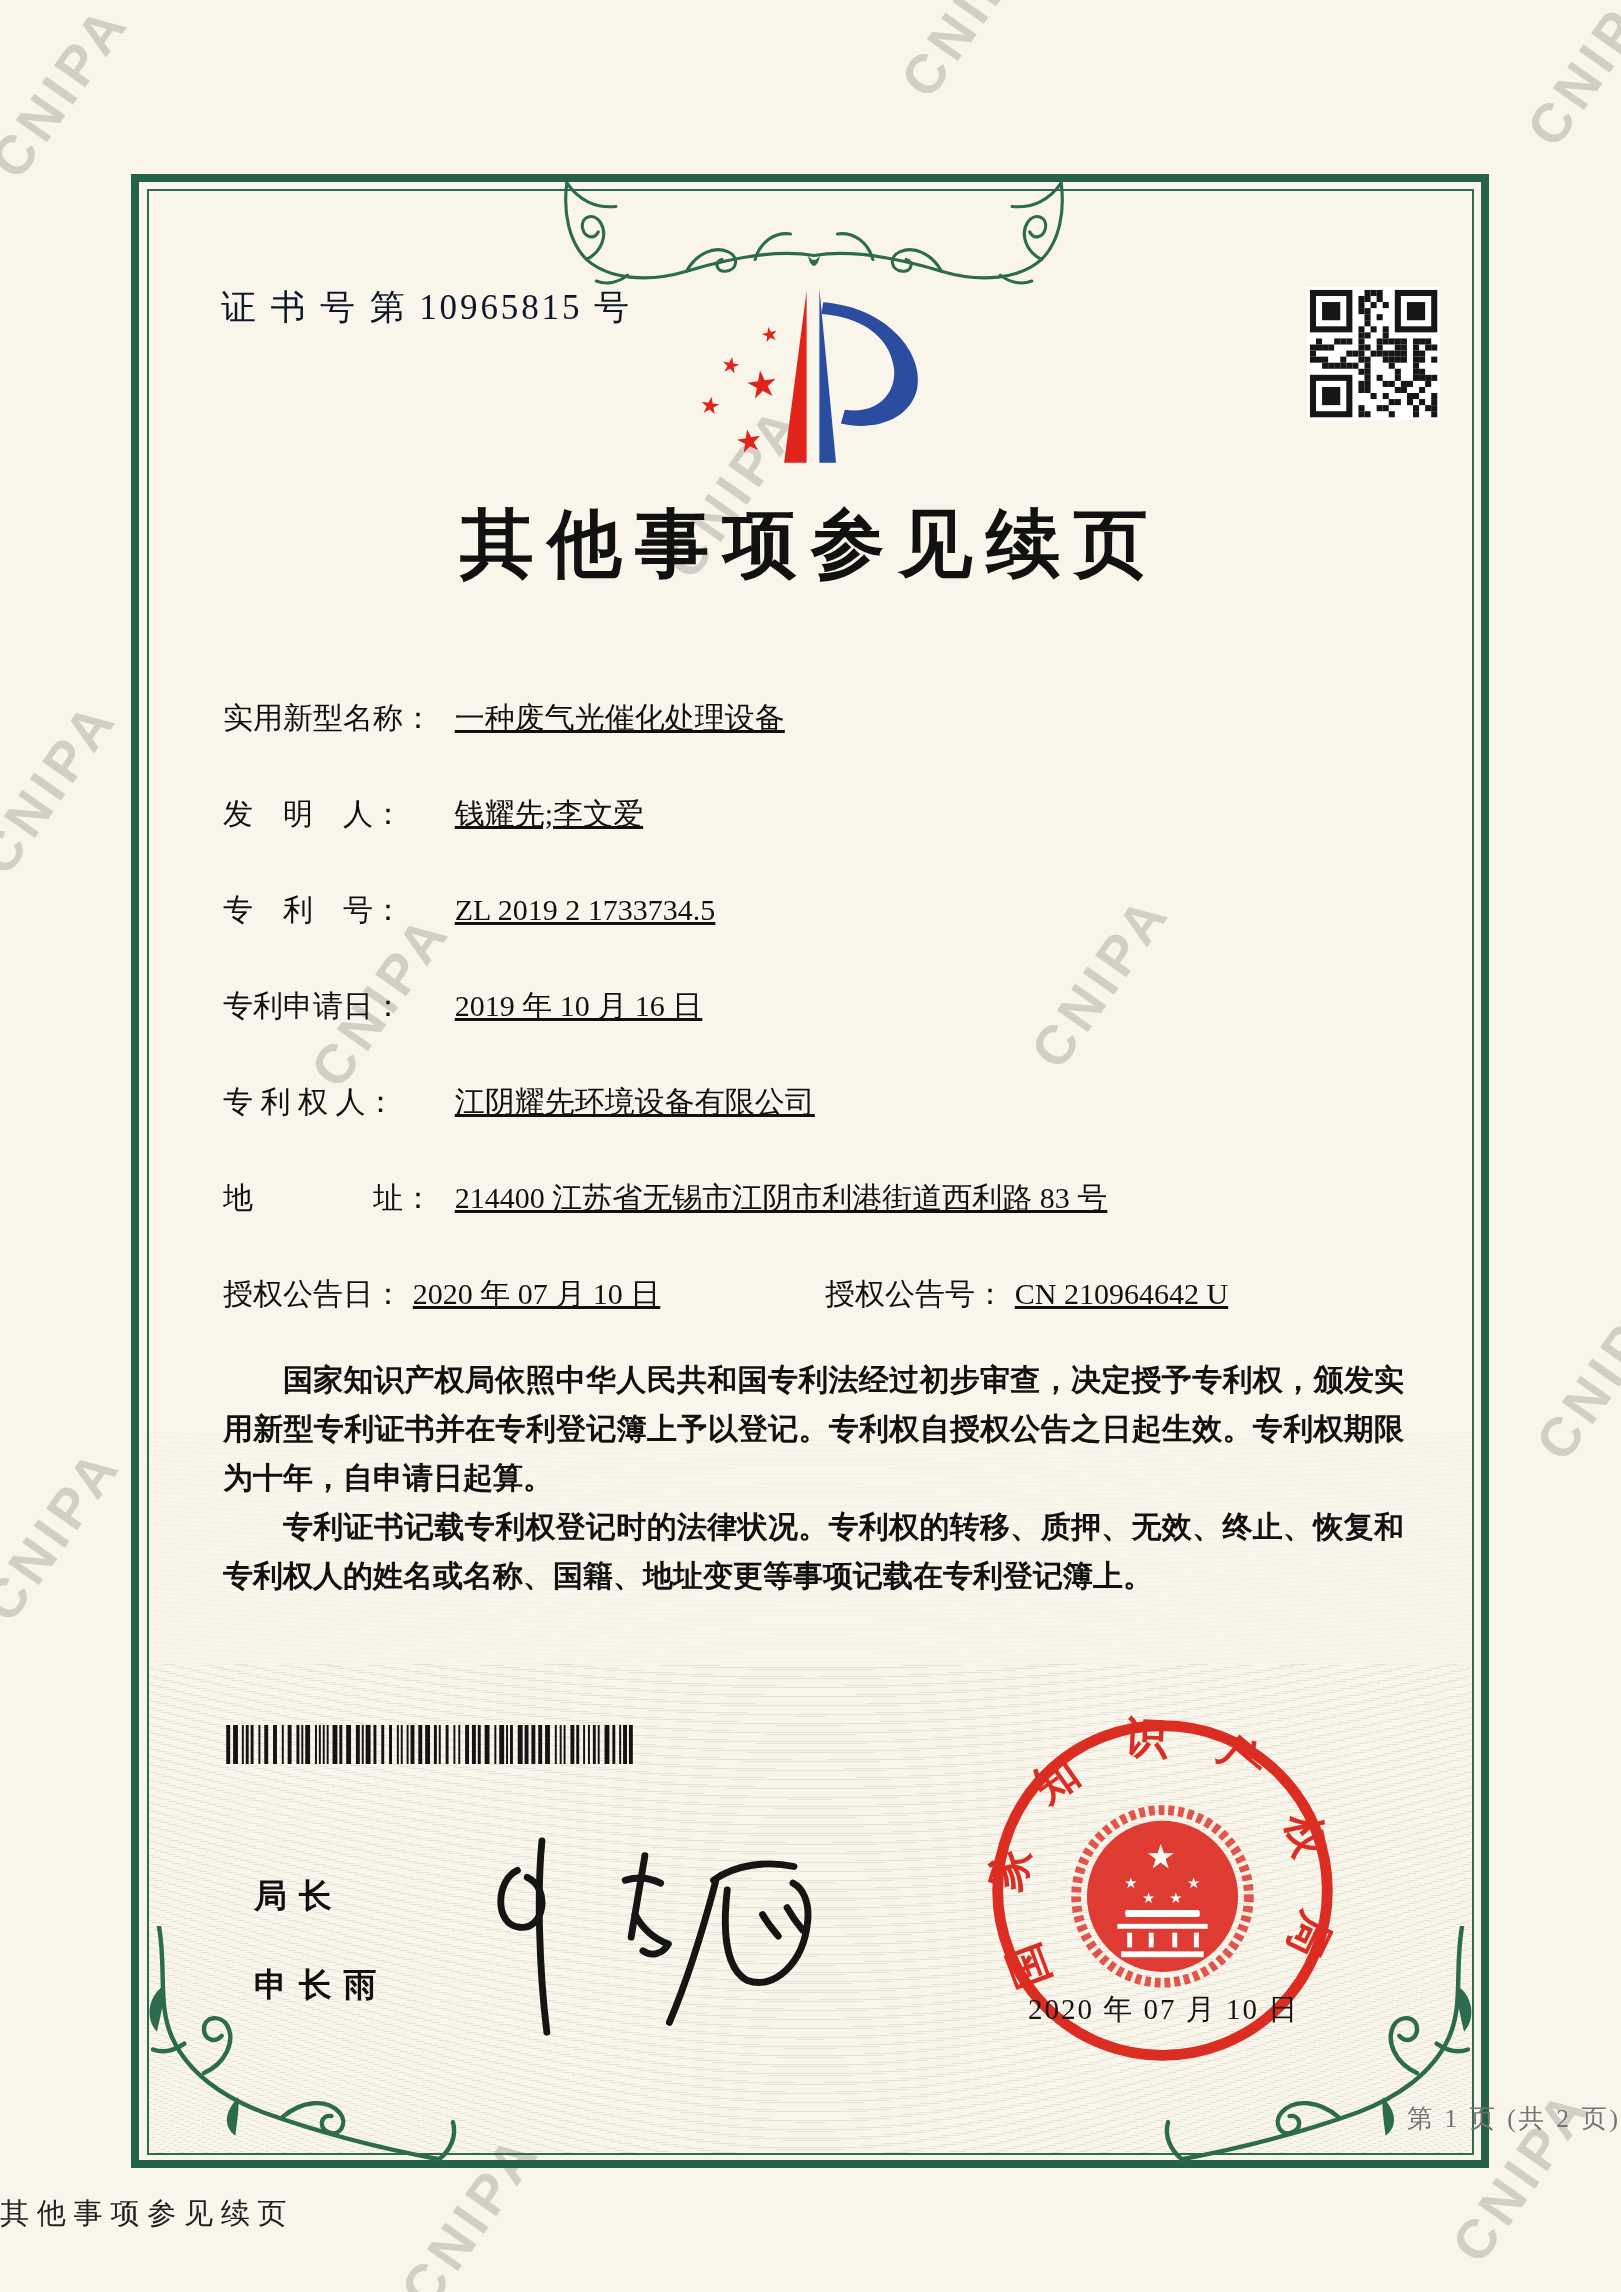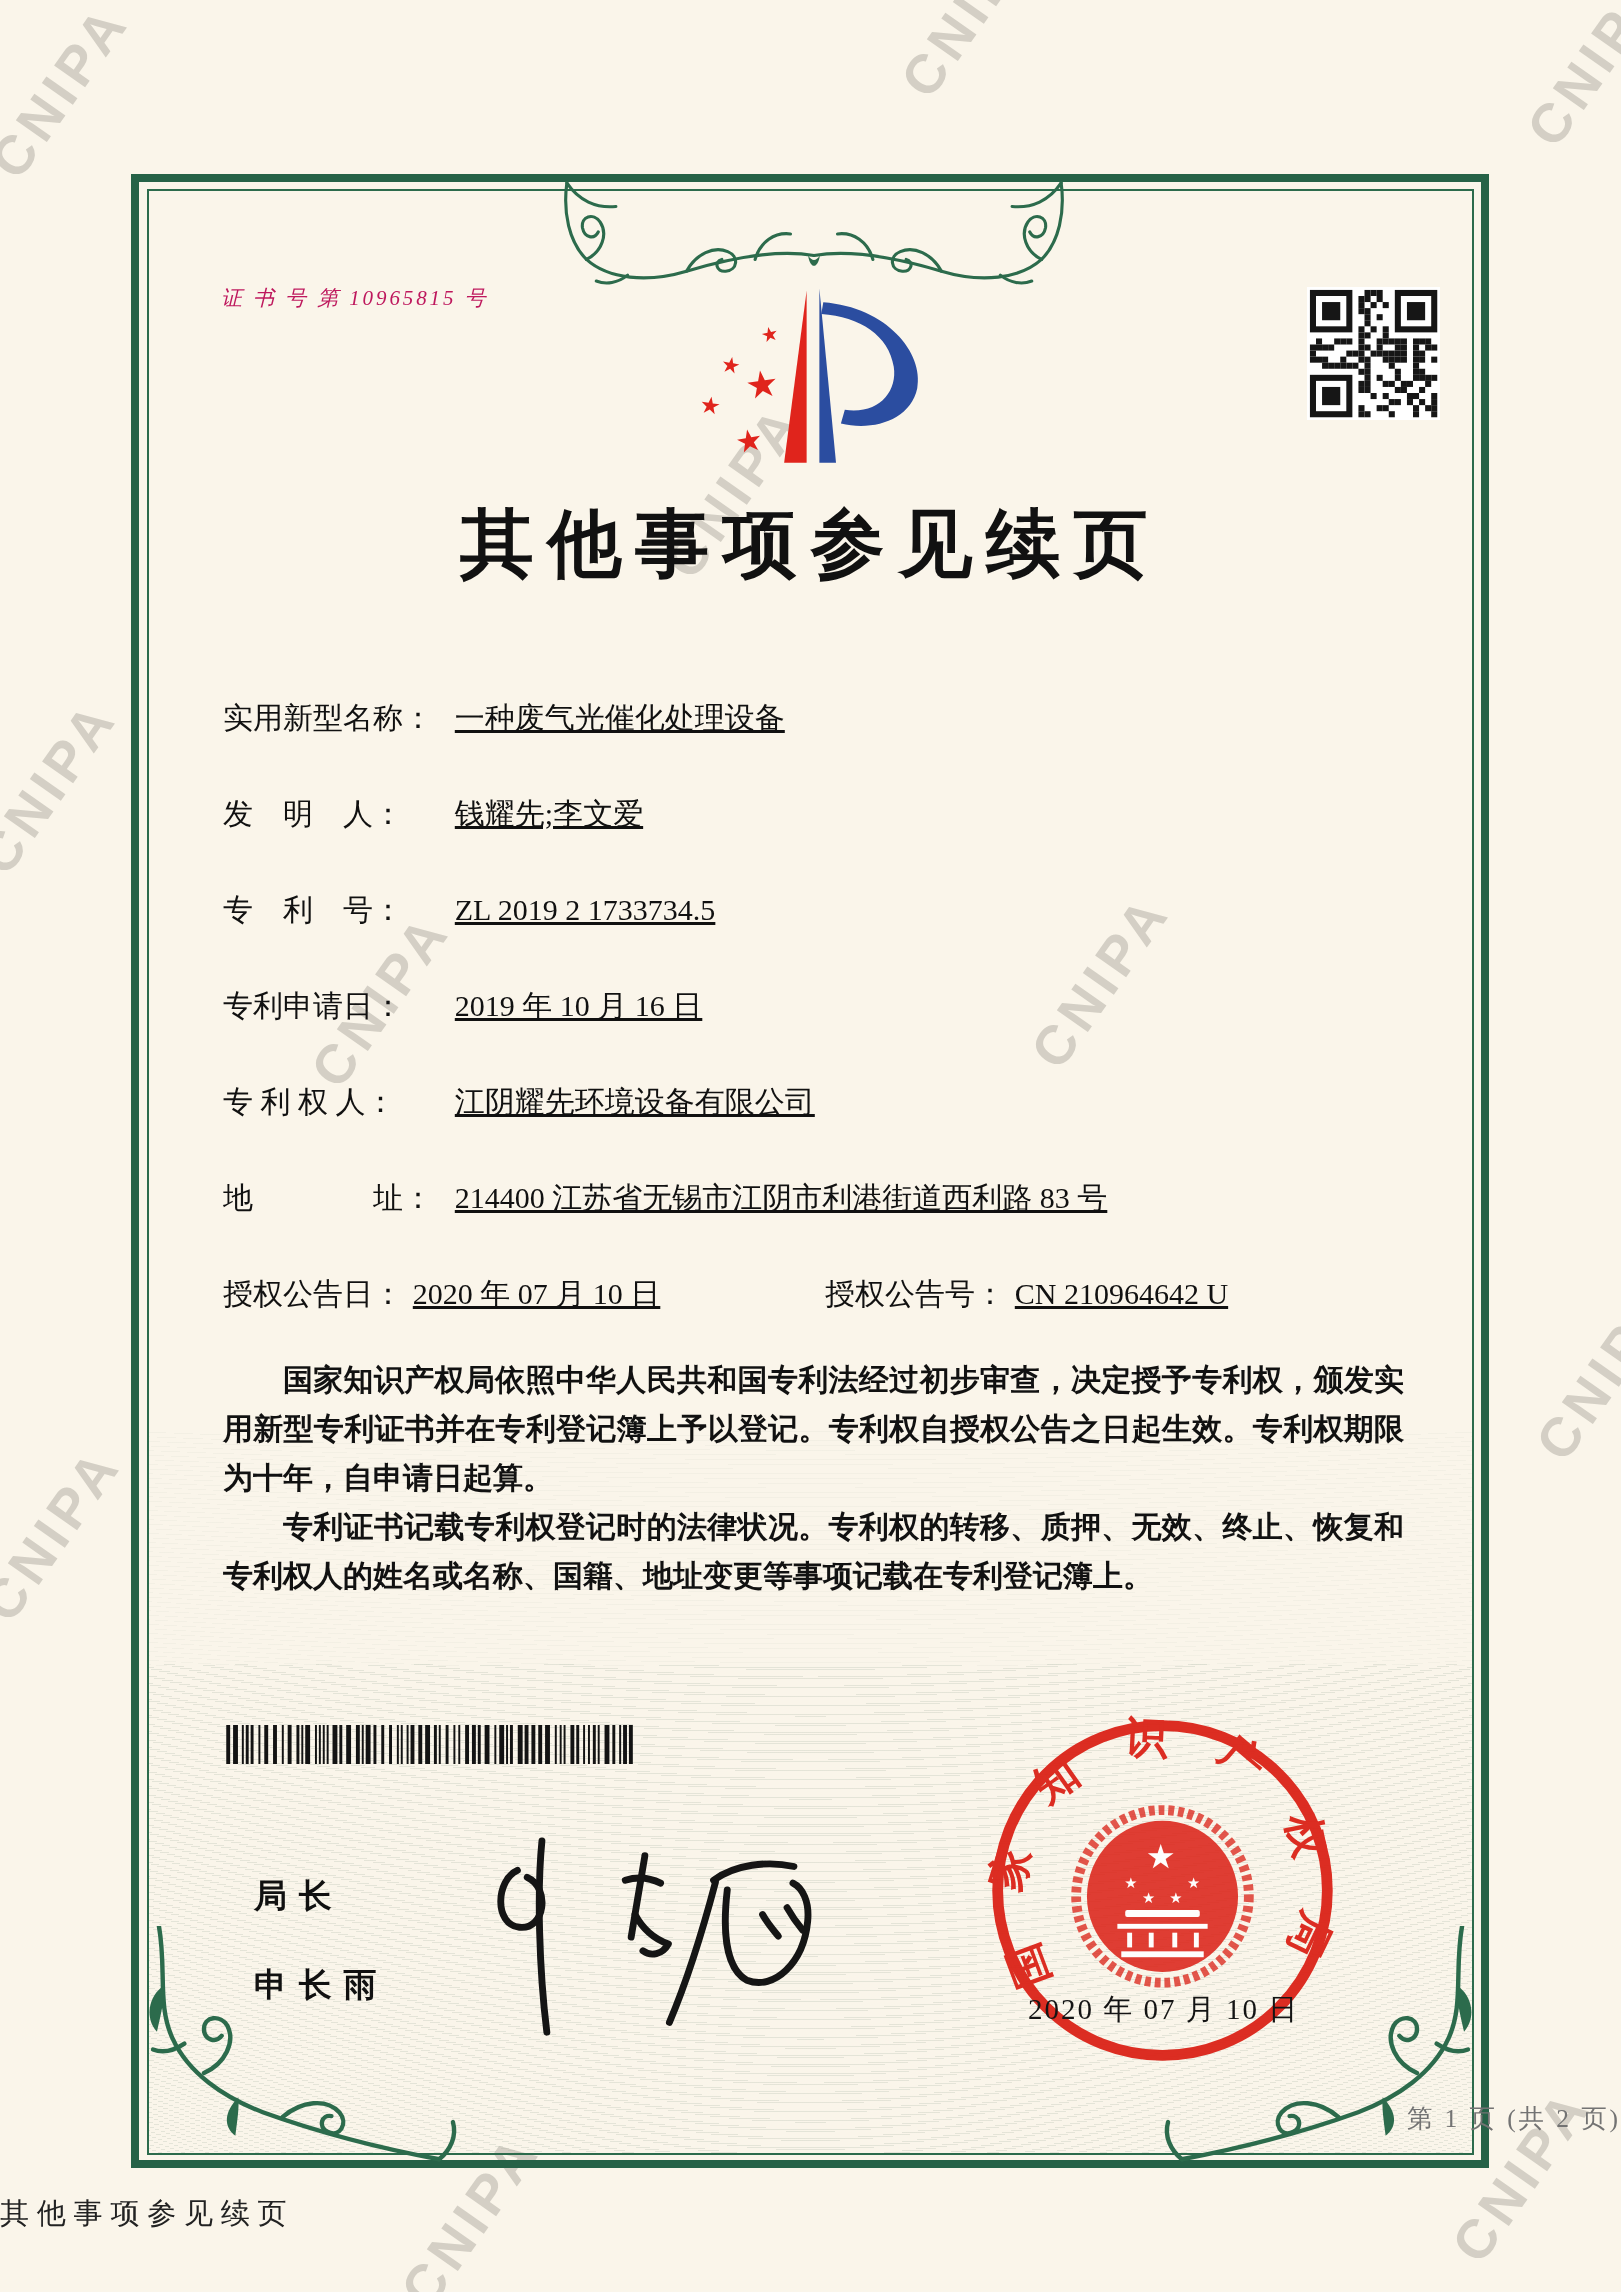--- a/index.html
+++ b/index.html
@@ -15,21 +15,21 @@
          background:repeating-radial-gradient(140% 72% at 50% 142%,
                     rgba(96,124,104,.14) 0 2px, rgba(0,0,0,0) 2px 11.8px);}
   .waves2{position:absolute;left:149px;top:1431px;width:1323px;height:235px;z-index:1;opacity:.45;
          background:repeating-radial-gradient(160% 90% at 50% 260%,
                     rgba(96,124,104,.10) 0 2px, rgba(0,0,0,0) 2px 12.7px);}
   
   .wm{position:absolute;z-index:1;font-family:"Liberation Sans","DejaVu Sans",sans-serif;
       font-weight:700;font-size:55px;letter-spacing:5.9px;color:rgba(174,170,160,.5);
       transform:rotate(-55deg);white-space:nowrap;}
   
-  .certnum{position:absolute;left:221px;top:284px;font-size:21px;letter-spacing:2.9px;z-index:4;color:#be185d;font-style:italic;}
+  .certnum{position:absolute;left:221px;top:284px;font-size:35px;letter-spacing:2.9px;z-index:4;color:#0f172a;}
   .title{position:absolute;left:0;top:495px;width:1621px;text-align:center;z-index:4;
          font-size:74px;font-weight:700;letter-spacing:13.7px;color:#111;}
   .row{position:absolute;left:223px;font-size:30px;white-space:nowrap;z-index:4;color:#111;}
   .row .lab{display:inline-block;width:222px;}
   .row .val{margin-left:9.8px;text-decoration:underline;}
   .paras{position:absolute;left:223px;top:1355px;width:1181px;z-index:4;
          font-size:30px;line-height:49px;text-align:justify;color:#111;}
   .paras p{margin:0;text-indent:2em;font-weight:bold;}
   .signer{position:absolute;left:223px;z-index:4;font-family:"Liberation Sans","DejaVu Sans",sans-serif;
           font-weight:600;font-size:33px;letter-spacing:11.8px;color:#111;margin-left:31px;}

